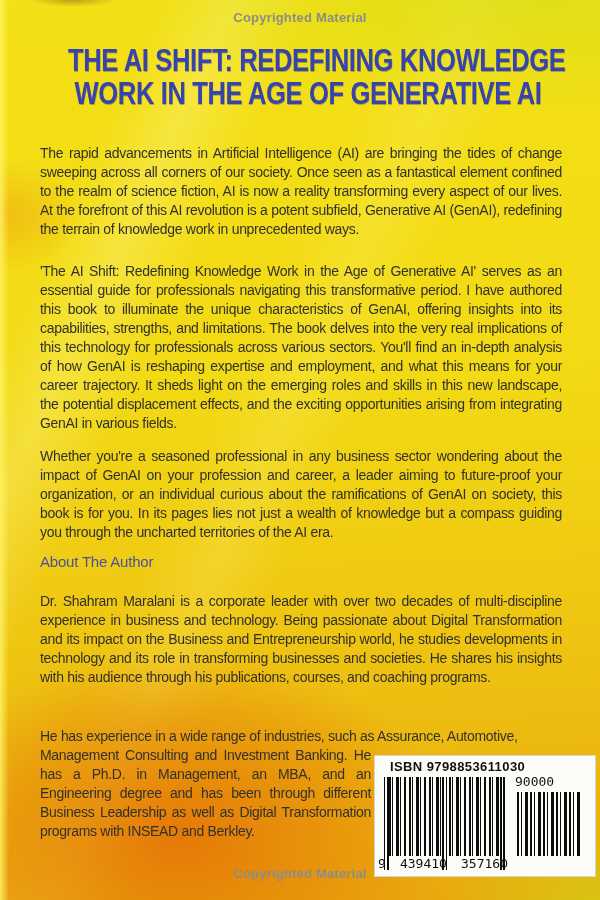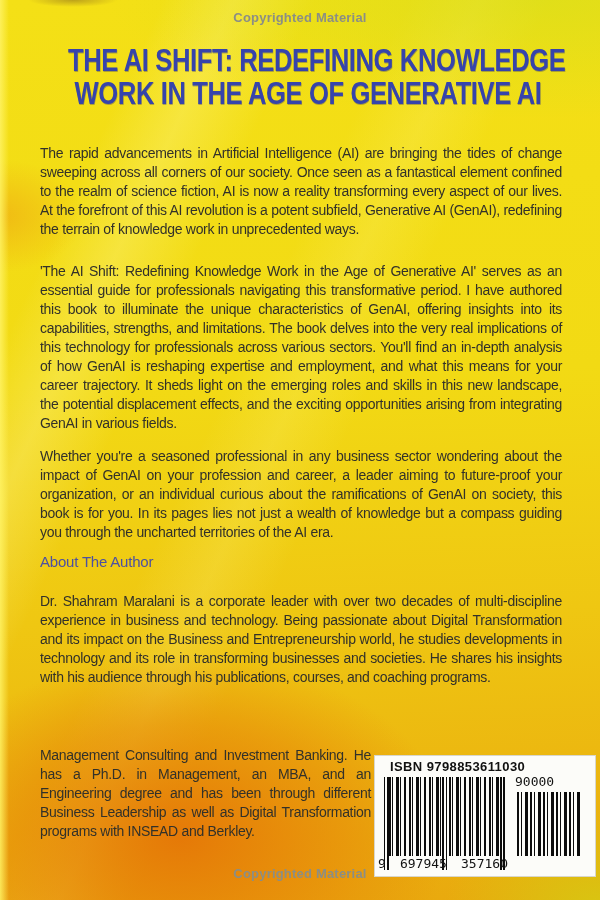--- a/index.html
+++ b/index.html
@@ -116,32 +116,33 @@
   <div class="body-text p1">The rapid advancements in Artificial Intelligence (AI) are bringing the tides of change sweeping across all corners of our society. Once seen as a fantastical element confined to the realm of science fiction, AI is now a reality transforming every aspect of our lives. At the forefront of this AI revolution is a potent subfield, Generative AI (GenAI), redefining the terrain of knowledge work in unprecedented ways.</div>
 
   <div class="body-text p2">'The AI Shift: Redefining Knowledge Work in the Age of Generative AI' serves as an essential guide for professionals navigating this transformative period. I have authored this book to illuminate the unique characteristics of GenAI, offering insights into its capabilities, strengths, and limitations. The book delves into the very real implications of this technology for professionals across various sectors. You'll find an in-depth analysis of how GenAI is reshaping expertise and employment, and what this means for your career trajectory. It sheds light on the emerging roles and skills in this new landscape, the potential displacement effects, and the exciting opportunities arising from integrating GenAI in various fields.</div>
 
   <div class="body-text p3">Whether you're a seasoned professional in any business sector wondering about the impact of GenAI on your profession and career, a leader aiming to future-proof your organization, or an individual curious about the ramifications of GenAI on society, this book is for you. In its pages lies not just a wealth of knowledge but a compass guiding you through the uncharted territories of the AI era.</div>
 
   <div class="about-heading">About The Author</div>
 
   <div class="body-text p4">Dr. Shahram Maralani is a corporate leader with over two decades of multi-discipline experience in business and technology. Being passionate about Digital Transformation and its impact on the Business and Entrepreneurship world, he studies developments in technology and its role in transforming businesses and societies. He shares his insights with his audience through his publications, courses, and coaching programs.</div>
 
+  <div class="body-text p5-intro">He has experience in a wide range of industries, such as Assurance, Automotive,</div>
 
   <div class="body-text p5-rest">Management Consulting and Investment Banking. He has a Ph.D. in Management, an MBA, and an Engineering degree and has been through different Business Leadership as well as Digital Transformation programs with INSEAD and Berkley.</div>
 
   <div class="barcode-box">
     <div class="bc-isbn">ISBN 9798853611030</div>
     <div class="bc-main-bars"></div>
     <div class="bc-guard bc-guard-left"></div>
     <div class="bc-guard bc-guard-mid"></div>
     <div class="bc-guard bc-guard-right"></div>
     <div class="bc-digits">
       <span>9</span>
-      <span>697945</span>
+      <span>439410</span>
       <span>357160</span>
     </div>
     <div class="bc-price">90000</div>
     <div class="bc-supp-bars"></div>
   </div>
 
   <div class="copyright copyright-bottom">Copyrighted Material</div>
 </div>
 
 </body></html>

